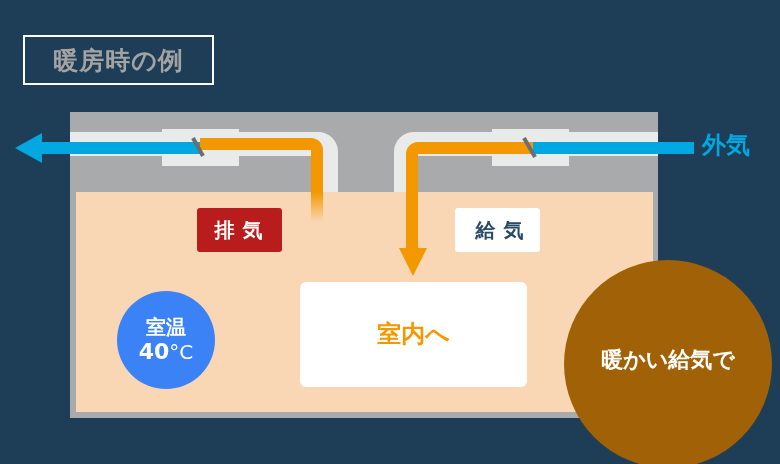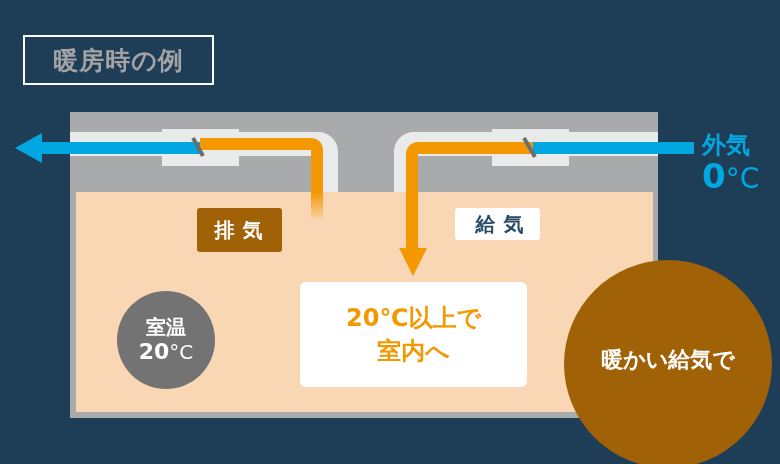--- a/index.html
+++ b/index.html
@@ -4,33 +4,33 @@
 <style>
   html, body { margin:0; padding:0; }
   body { width:780px; height:464px; background:#1e3d57; position:relative; overflow:hidden;
          font-family:"DejaVu Sans","Liberation Sans",sans-serif; }
   .title-box { position:absolute; left:23px; top:35px; width:191px; height:50px; box-sizing:border-box;
                border:2px solid #ffffff; color:#a3a3a3; font-size:25px; font-weight:bold;
                display:flex; align-items:center; justify-content:center; letter-spacing:1px; }
   .house-outer { position:absolute; left:70px; top:112px; width:588px; height:306px; background:#a9aaac; }
   .house-inner { position:absolute; left:76px; top:192px; width:577px; height:220px; background:#f9d7b5; }
   svg.pipes { position:absolute; left:0; top:0; }
-  .label-dark { position:absolute; left:197px; top:208px; width:85px; height:44px; background:#a16207;
+  .label-dark { position:absolute; left:197px; top:208px; width:85px; height:44px; background:#b91c1c;
                 border-radius:3px; color:#ffffff; font-size:20px; font-weight:bold;
                 display:flex; align-items:center; justify-content:center; letter-spacing:8px; padding-left:6px; box-sizing:border-box; }
-  .label-light { position:absolute; left:455px; top:208px; width:85px; height:32px; background:#ffffff;
+  .label-light { position:absolute; left:455px; top:208px; width:85px; height:44px; background:#ffffff;
                  border-radius:3px; color:#274a67; font-size:20px; font-weight:bold;
                  display:flex; align-items:center; justify-content:center; letter-spacing:8px; padding-left:12px; box-sizing:border-box; }
   .outside { position:absolute; left:702px; top:116px; color:#00a7e1; font-weight:bold; text-align:left; line-height:1; }
   .outside .l1 { font-size:24px; display:block;margin-top:17px; }
   .outside .l2 { display:block; margin-top:2px; }
   .outside .num { font-size:34px; font-weight:bold; }
   .outside .unit { font-size:28px; font-weight:normal; }
   .room-temp { position:absolute; left:117px; top:291px; width:98px; height:98px; border-radius:50%;
-               background:#737373; color:#ffffff; display:flex; flex-direction:column; align-items:center; justify-content:center; }
+               background:#3b82f6; color:#ffffff; display:flex; flex-direction:column; align-items:center; justify-content:center; }
   .room-temp .l1 { font-size:20px; font-weight:bold; line-height:1.2; }
   .room-temp .l2 { line-height:1.2; }
   .room-temp .num { font-size:22px; font-weight:bold; }
   .room-temp .unit { font-size:20px; font-weight:normal; }
   .supply-box { position:absolute; left:300px; top:282px; width:227px; height:105px; background:#ffffff;
                 border-radius:6px; color:#f39800; font-size:24px; font-weight:bold;
                 display:flex; flex-direction:column; align-items:center; justify-content:center; line-height:1.35; }
   .comfort { position:absolute; left:564px; top:260px; width:208px; height:208px; border-radius:50%;
              background:#a16207; color:#ffffff; display:flex; flex-direction:column; align-items:center; justify-content:center;text-align:center; }
   .comfort .l1 { font-size:22px; font-weight:bold; margin-top:-8px; }
@@ -76,28 +76,26 @@
     <polygon points="399,248 427,248 413,276" fill="#f39800"></polygon>
     <line x1="524" y1="138" x2="535" y2="157" stroke="#6d6e70" stroke-width="4"></line>
   </g>
 </svg>
 
 <div class="label-dark">排気</div>
 <div class="label-light">給気</div>
 
 <div class="outside">
   <span class="l1">外気</span>
-  <span class="l2"><span class="num">0</span><span class="unit">°C</span></span>
 </div>
 
 <div class="room-temp">
   <span class="l1">室温</span>
-  <span class="l2"><span class="num">20</span><span class="unit">°C</span></span>
+  <span class="l2"><span class="num">40</span><span class="unit">°C</span></span>
 </div>
 
 <div class="supply-box">
-  <span>20℃以上で</span>
   <span>室内へ</span>
 </div>
 
 <div class="comfort">
   <span class="l1">暖かい給気で</span>
 </div>
 
 </body></html>

